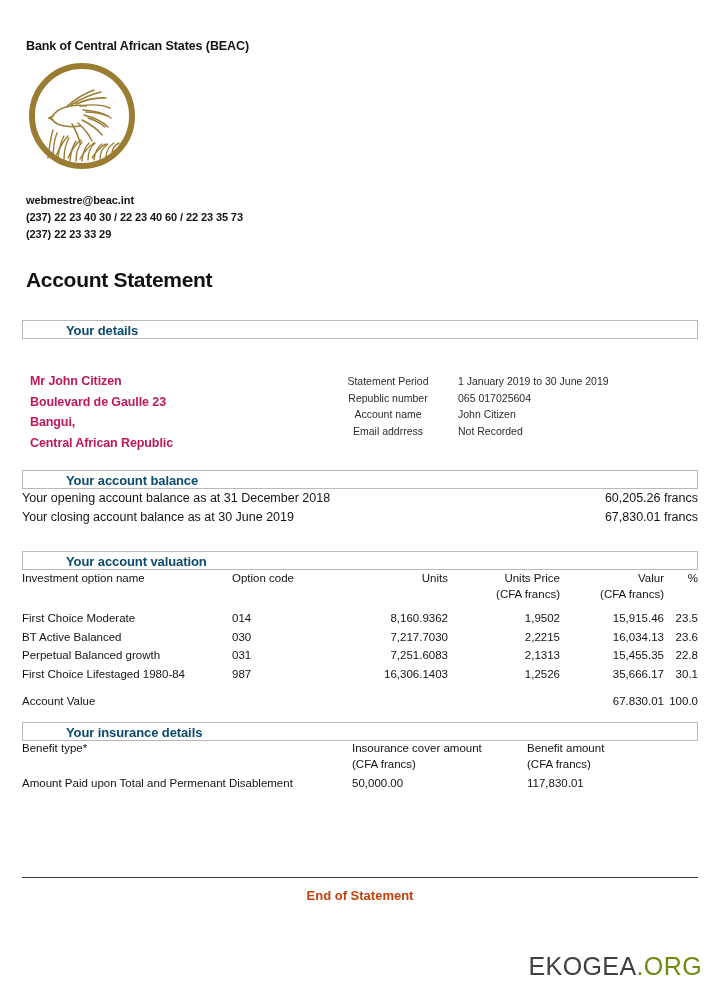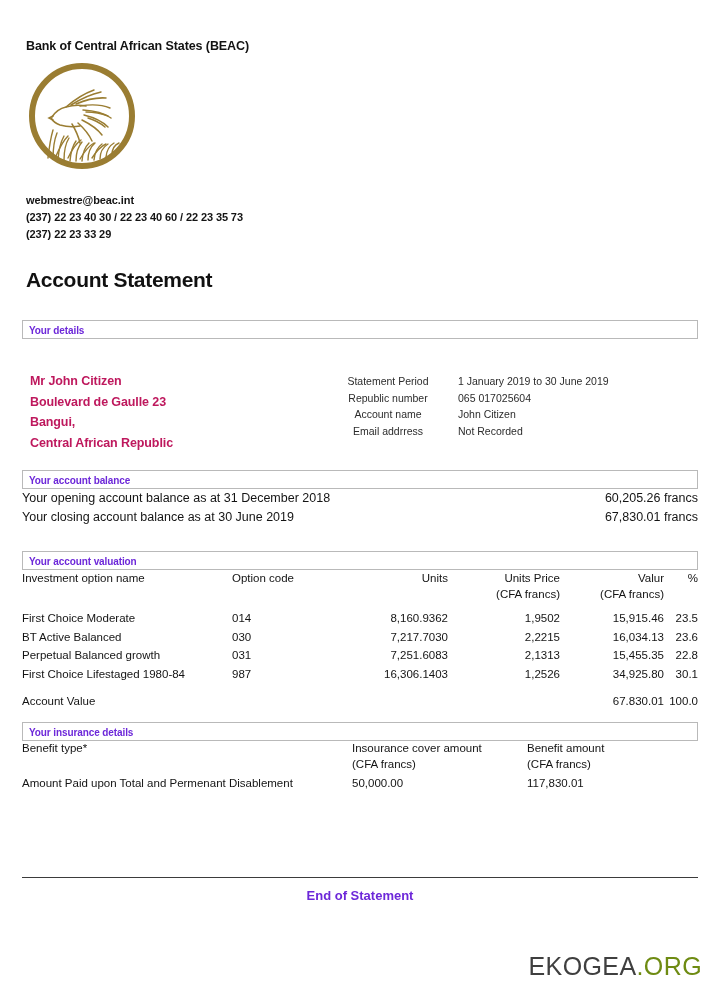--- a/index.html
+++ b/index.html
@@ -68,25 +68,26 @@
     left: 22px;
     width: 676px;
     height: 19px;
     box-sizing: border-box;
     border: 1px solid #b9b9b9;
     background: #ffffff;
   }
   .section-bar span {
     display: block;
     padding: 2px 0 0 6px;
-    font-size: 10px;
-    font-weight: bold;
-    color: #6d28d9;
+    font-size: 13px;
+    font-weight: bold;
+    color: #0c4a6e;
     letter-spacing: -0.1px;
     line-height: 15px;
+    margin-left: 37px;
   }
 
   
   .addr {
     position: absolute;
     left: 30px;
     top: 371px;
     font-size: 12.5px;
     font-weight: bold;
     line-height: 20.5px;
@@ -192,21 +193,21 @@
     border-top: 1.6px solid #3b3b3b;
   }
   .end-of-statement {
     position: absolute;
     left: 22px;
     top: 888px;
     width: 676px;
     text-align: center;
     font-size: 13px;
     font-weight: bold;
-    color: #6d28d9;
+    color: #c2410c;
   }
   .watermark {
     position: absolute;
     right: 18px;
     top: 952px;
     font-size: 25px;
     letter-spacing: 0.4px;
     font-weight: normal;
   }
   .watermark .a { color: #3f3f3f; }
@@ -357,21 +358,21 @@
           <td class="num">7,251.6083</td>
           <td class="num">2,1313</td>
           <td class="num">15,455.35</td>
           <td class="num">22.8</td>
         </tr>
         <tr>
           <td>First Choice Lifestaged 1980-84</td>
           <td>987</td>
           <td class="num">16,306.1403</td>
           <td class="num">1,2526</td>
-          <td class="num">34,925.80</td>
+          <td class="num">35,666.17</td>
           <td class="num">30.1</td>
         </tr>
         <tr class="total">
           <td>Account Value</td>
           <td></td>
           <td class="num"></td>
           <td class="num"></td>
           <td class="num">67.830.01</td>
           <td class="num">100.0</td>
         </tr>

